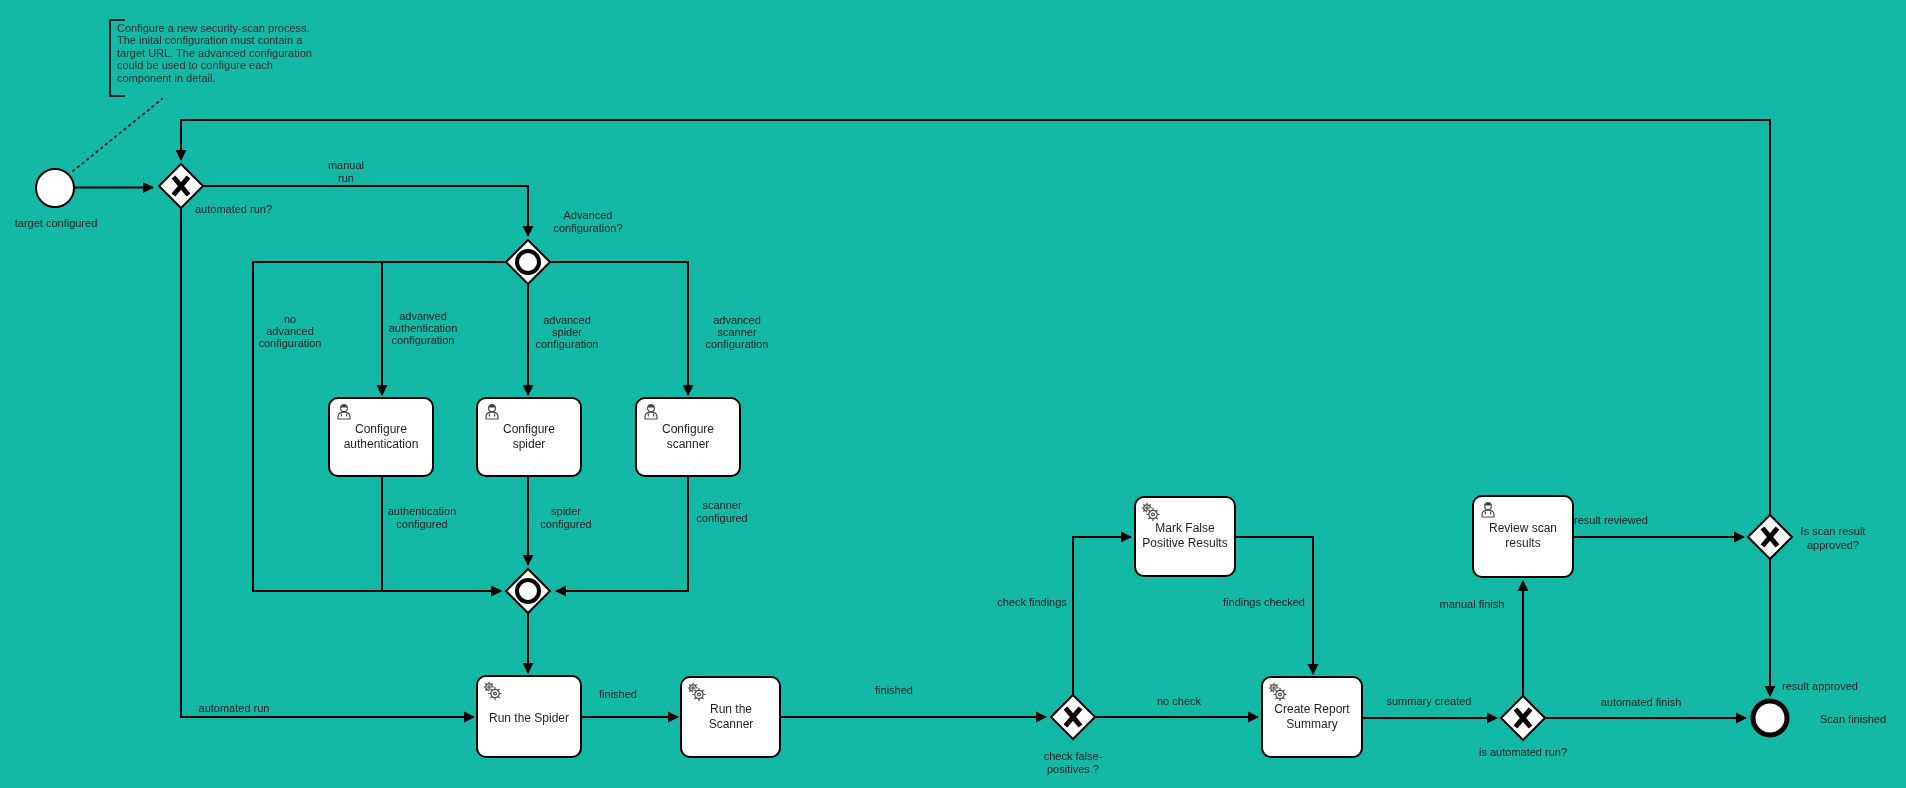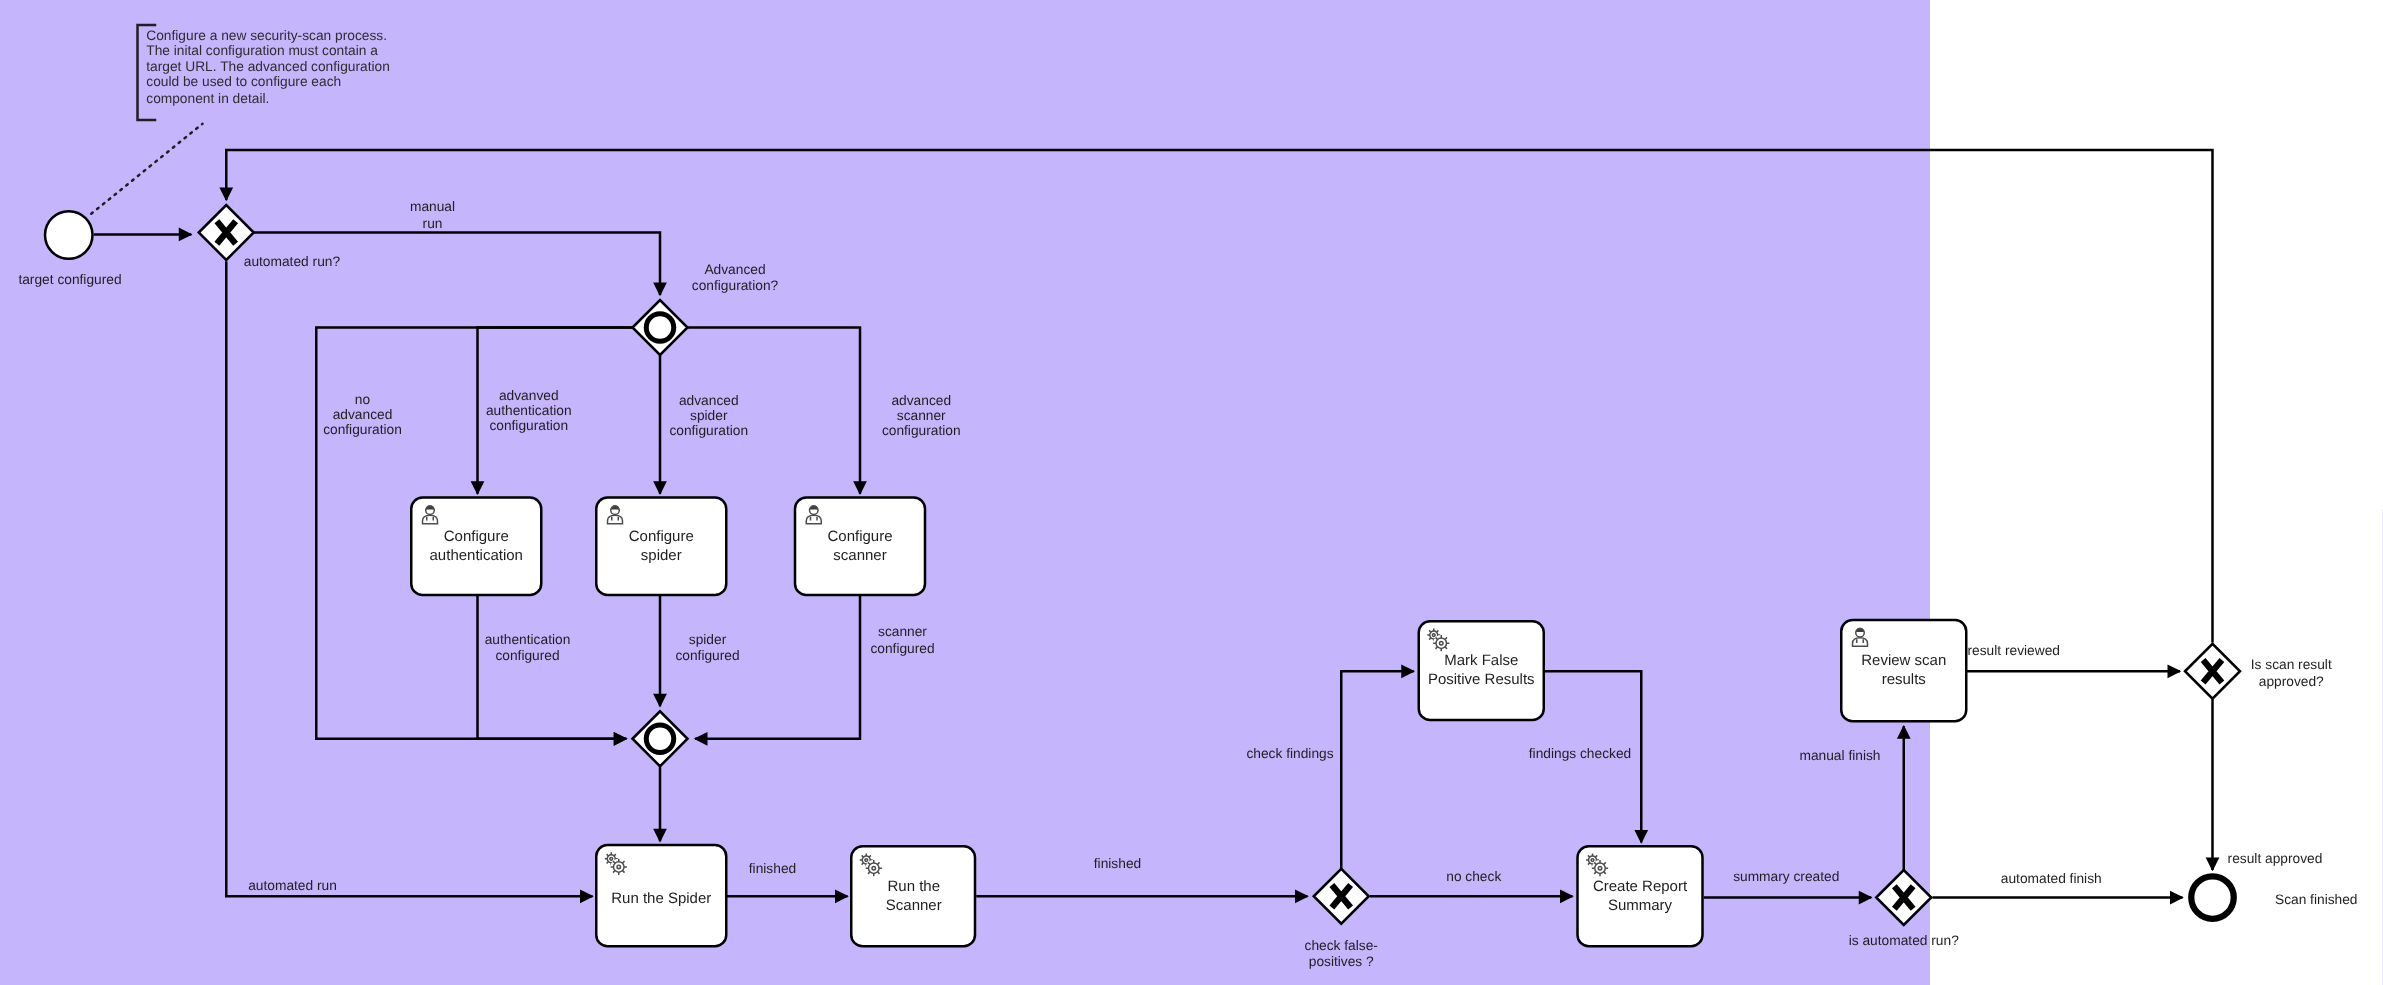--- a/index.html
+++ b/index.html
@@ -1,16 +1,16 @@
 <!DOCTYPE html>
 <html><head>
 <meta charset="utf-8">
 <style>
   html,body{margin:0;padding:0;background:#fff;}
-  .canvas{width:1544px;height:788px;background:#c4b5fd;position:relative;}
+  .canvas{width:1906px;height:788px;background:#14b8a6;position:relative;}
   svg{display:block;}
   .flow{fill:none;stroke:#000;stroke-width:2;}
   .assoc{fill:none;stroke:#1f1f1f;stroke-width:2;stroke-dasharray:1.5 4.5;stroke-linecap:round;}
   .shape{fill:#fff;stroke:#000;stroke-width:2;}
   .end-shape{fill:#fff;stroke:#000;stroke-width:5;}
   .gw-x{stroke:#000;stroke-width:5;stroke-linecap:butt;}
   .gw-o{fill:none;stroke:#000;stroke-width:4;}
   .bracket{fill:none;stroke:#1f1f1f;stroke-width:2;}
   text{font-family:"Liberation Sans",sans-serif;fill:#1f1f1f;}
   .lbl{font-size:11px;}

